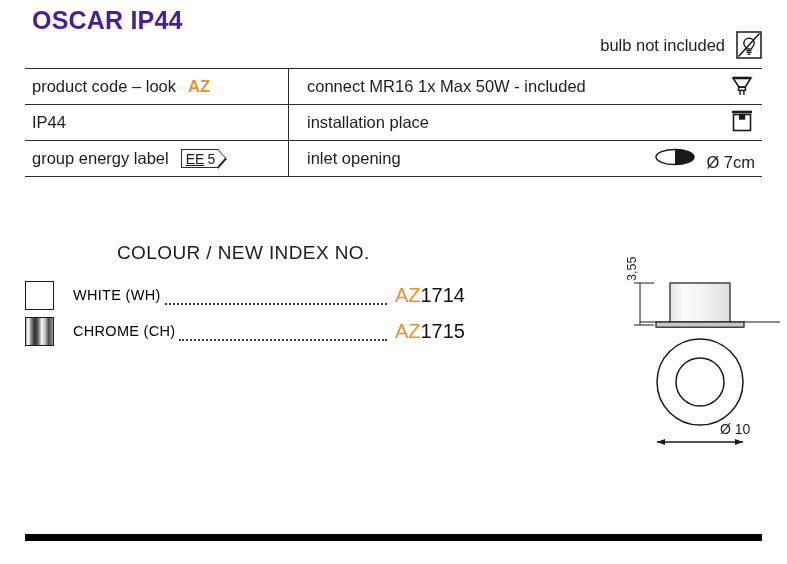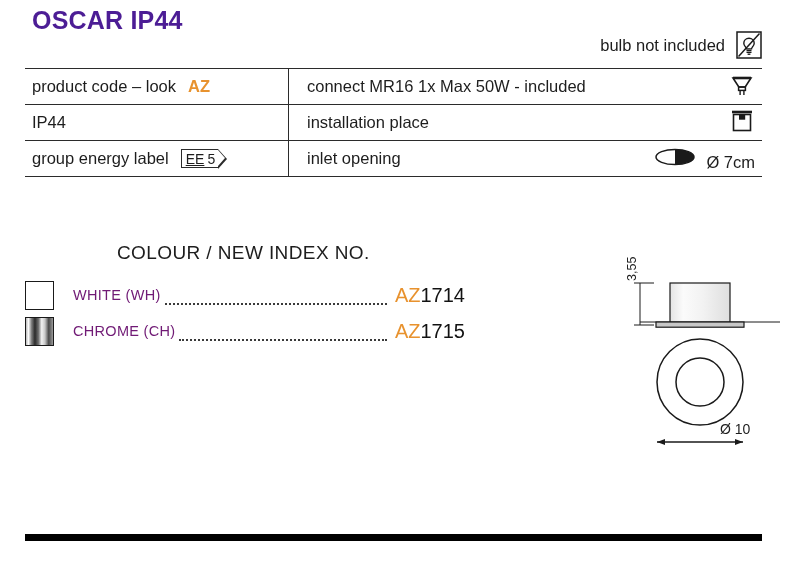--- a/index.html
+++ b/index.html
@@ -162,21 +162,21 @@
       #2a2a2a 33%,#6d6d6d 46%,#f2f2f2 58%,#c9c9c9 70%,#4a4a4a 84%,#9a9a9a 100%);
   }
   .swatch-black  { background: #0b0b0b; border: 1.4px solid #0b0b0b; }
   .swatch-gold   {
     border: 1.4px solid #8a5a1d;
     background: linear-gradient(100deg,#c97e24 0%,#e99844 22%,#f7c184 50%,#eb9c48 76%,#c97e24 100%);
   }
   .colour-name {
     margin-left: 19px;
     font-size: 14.5px;
-    color: #701a75;
+    color: #000000;
     letter-spacing: 0.3px;
     white-space: nowrap;
   }
   .leader {
     flex: 1 1 auto;
     margin: 0 8px 0 4px;
     height: 14px;
     border-bottom: 2.4px dotted #3a3a3a;
     position: relative;
     top: 2px;

